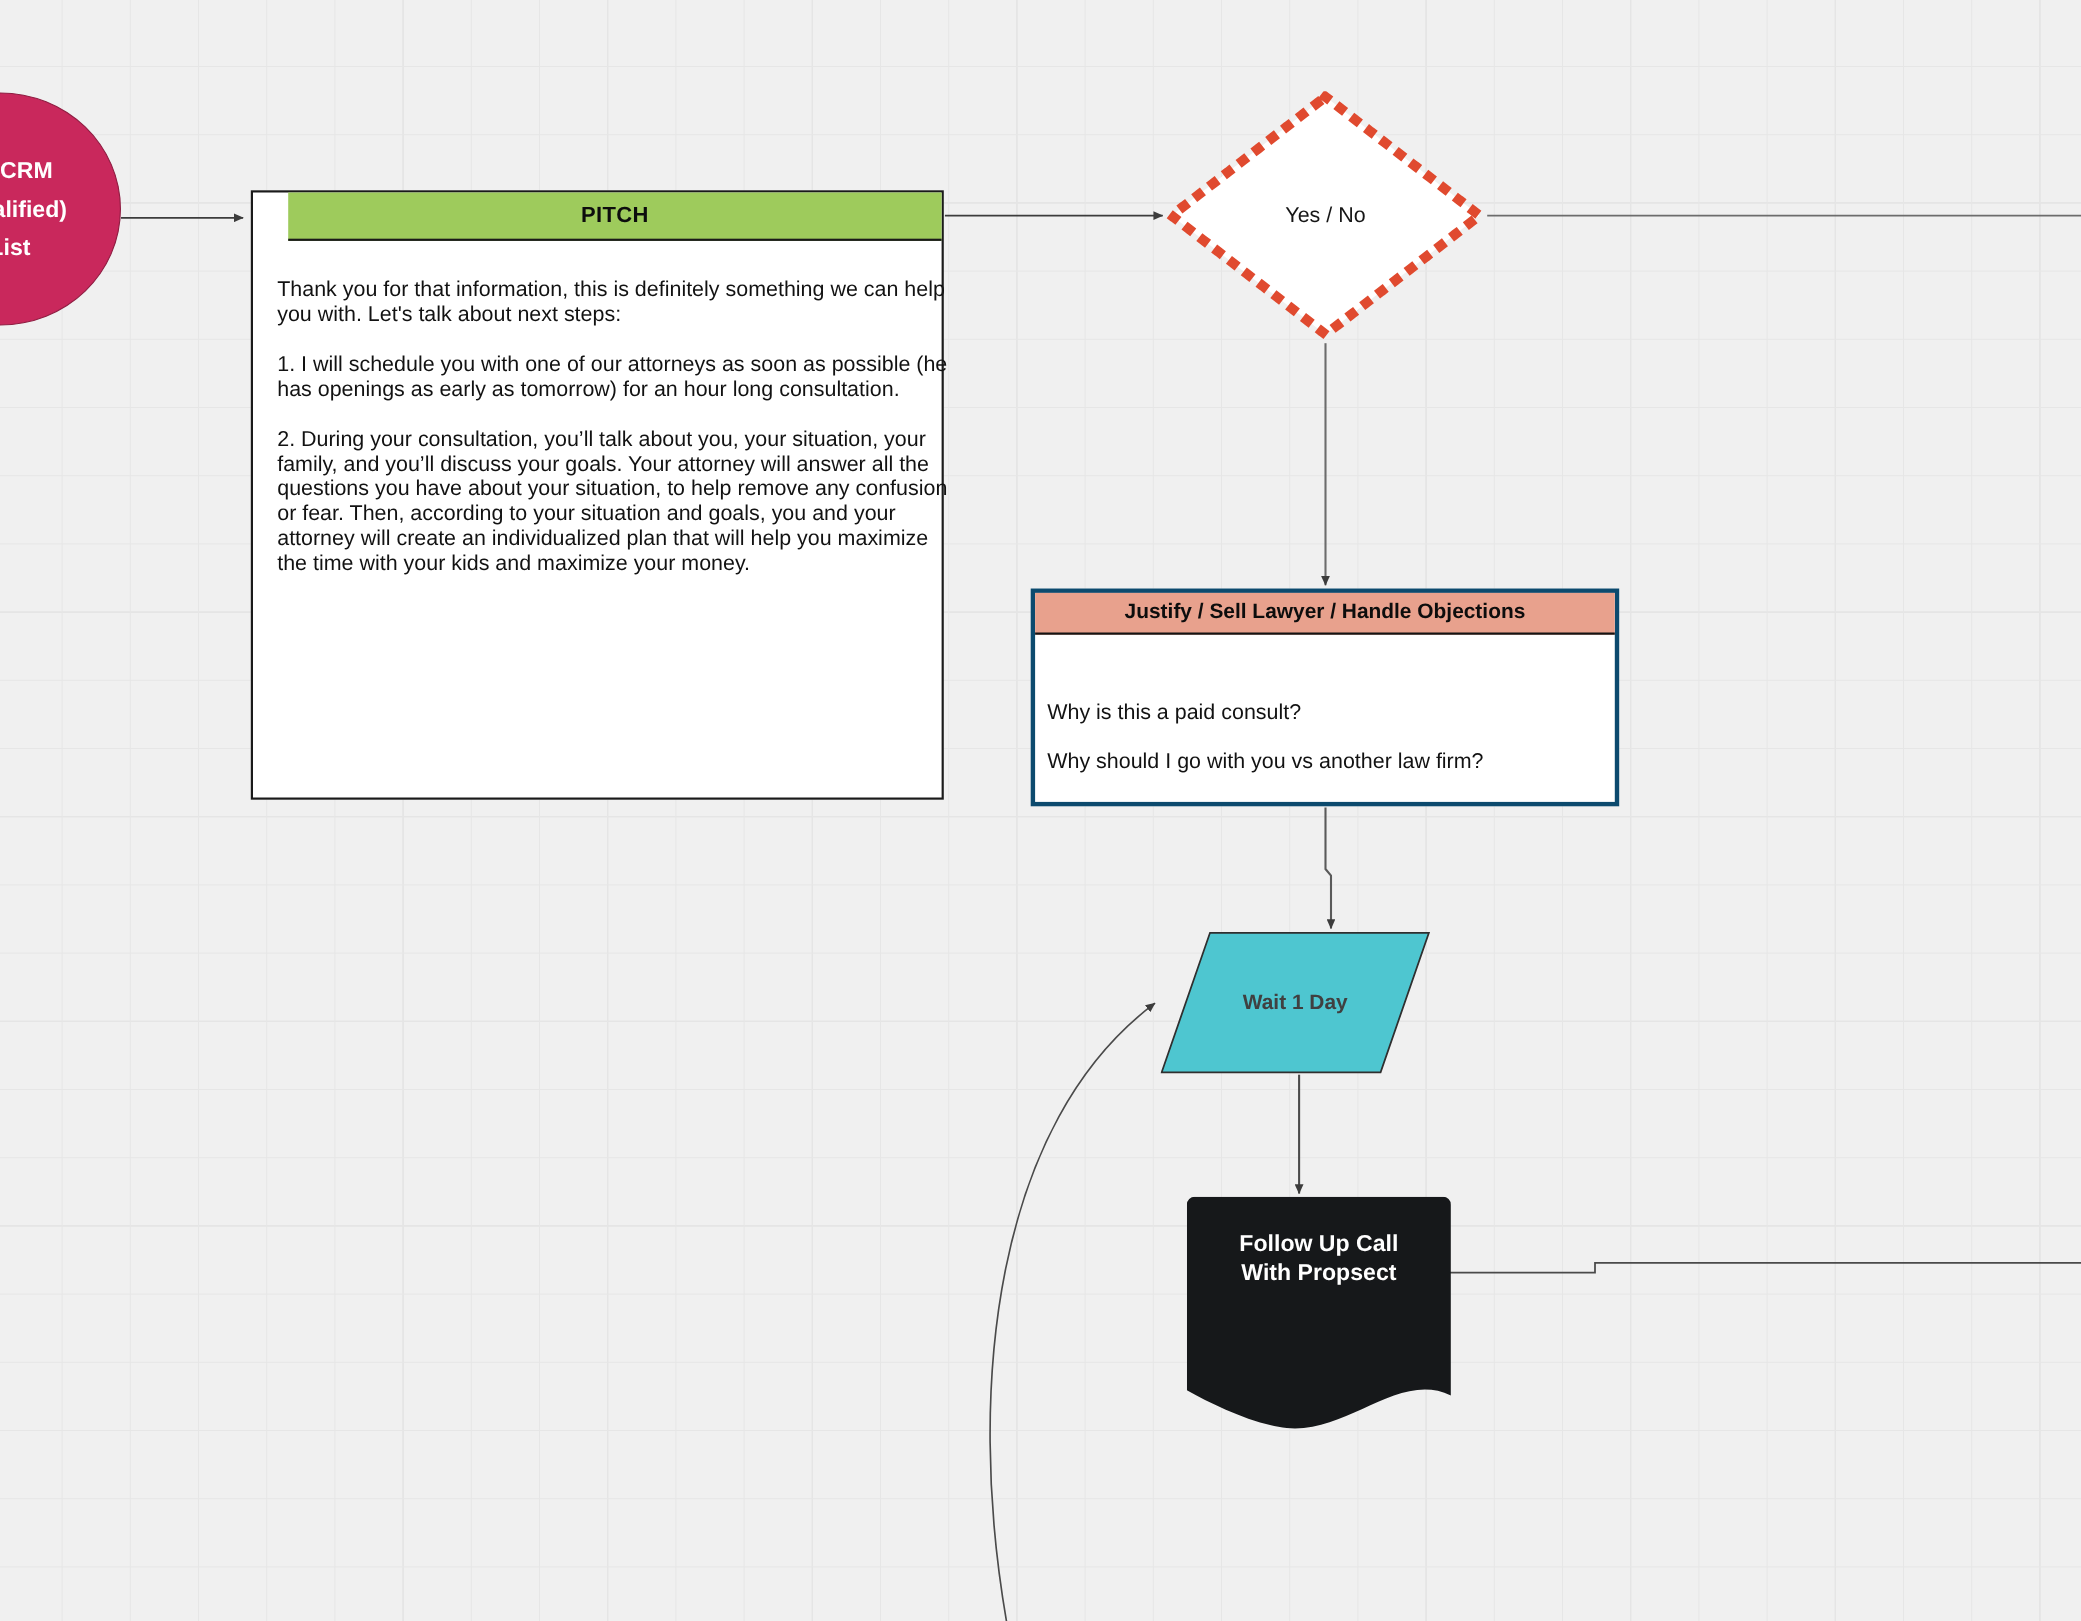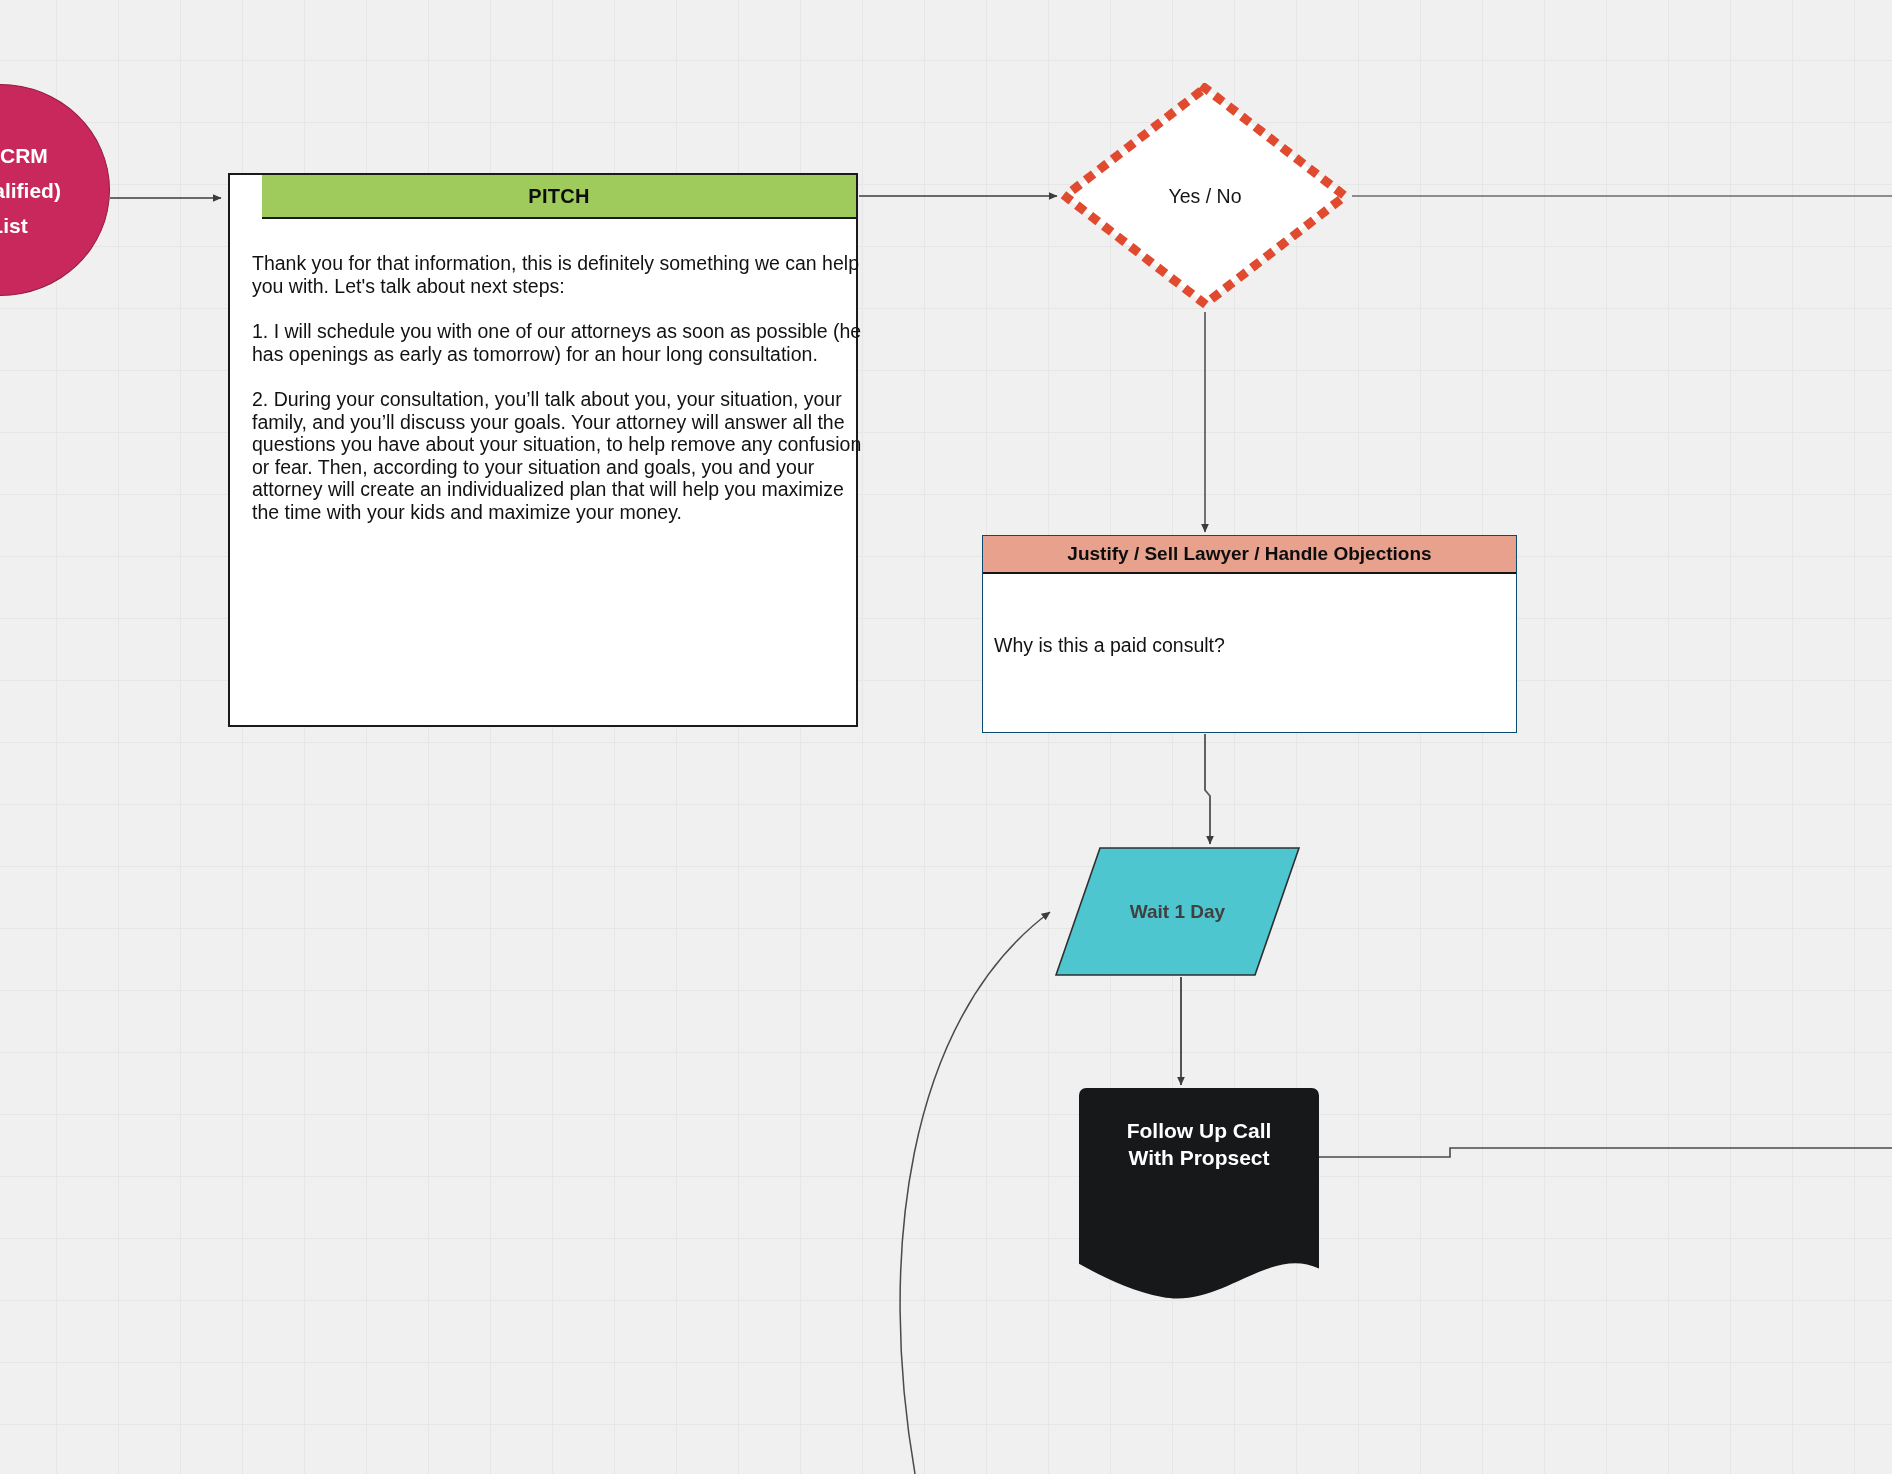--- a/index.html
+++ b/index.html
@@ -116,22 +116,21 @@
     color: #161616;
   }
 
   
   #justify-box {
     left: 937px;
     top: 535px;
     width: 535px;
     height: 198px;
     background: #ffffff;
-    border: 1px solid #0c4a6e;
-    margin-left: 45px;
+    border: 4px solid #0c4a6e;
   }
   #justify-header {
     height: 36px;
     background: #e8a18d;
     border-bottom: 2px solid #141414;
     display: flex;
     align-items: center;
     justify-content: center;
     font-weight: bold;
     font-size: 19px;
@@ -235,20 +234,21 @@
   <svg class="diamond-shape" viewBox="0 0 290 226">
     <polygon points="145,5 285,113 145,221 5,113" fill="#ffffff" stroke="#e04a2f" stroke-width="9" stroke-dasharray="1 16" stroke-linecap="square"></polygon>
   </svg>
   <div class="diamond-label">Yes / No</div>
 </div>
 
 <div class="node" id="justify-box">
   <div id="justify-header">Justify / Sell Lawyer / Handle Objections</div>
   <div id="justify-body">
     <p>Why is this a paid consult?</p>
+    <p>Why should I go with you vs another law firm?</p>
   </div>
 </div>
 
 <div class="node" id="wait-node">
   <svg class="wait-shape" viewBox="0 0 245 129" preserveAspectRatio="none">
     <polygon points="45,1 244,1 200,128 1,128" fill="#4ec6d0" stroke="#2f2f2f" stroke-width="1.6"></polygon>
   </svg>
   <div class="wait-label">Wait 1 Day</div>
 </div>
 

